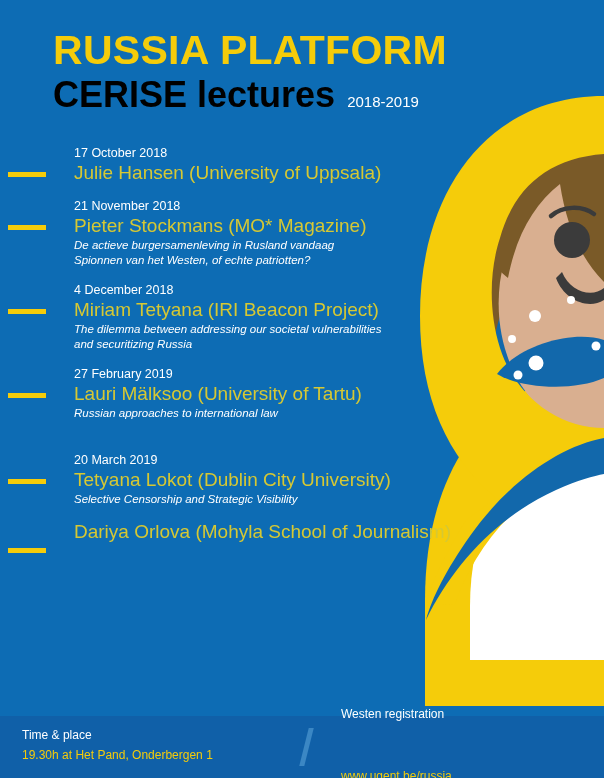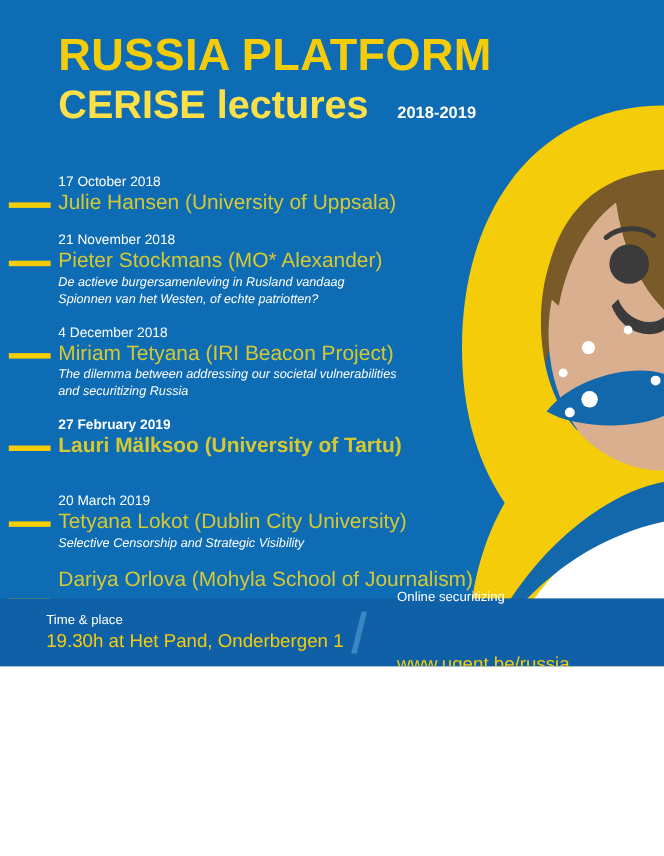--- a/index.html
+++ b/index.html
@@ -3,21 +3,21 @@
 <meta charset="utf-8">
 <style>
   html, body {
     margin: 0;
     padding: 0;
     background: #ffffff;
   }
   #poster {
     position: relative;
     width: 604px;
-    height: 606px;
+    height: 778px;
     overflow: hidden;
     background: #0d6cb4;
     font-family: "Liberation Sans", sans-serif;
     -webkit-font-smoothing: antialiased;
   }
 
   
   #doll {
     position: absolute;
     top: 0;
@@ -41,46 +41,45 @@
     letter-spacing: 0.3px;
     line-height: 1.0;
     white-space: nowrap;
   }
   #title-sub-row {
     display: flex;
     align-items: baseline;
     margin-top: 6px;
   }
   #title-sub {
-    color: #fde047;
+    color: #000000;
     font-size: 36px;
     font-weight: bold;
     line-height: 1.0;
     white-space: nowrap;
   }
   #title-years {
     color: #ffffff;
     font-size: 15px;
-    font-weight: bold;
-    margin-left: 26px;
+    font-weight: normal;
+    margin-left: 12px;
     white-space: nowrap;
   }
 
   
   #lectures {
     position: absolute;
     left: 0;
     top: 146px;
     width: 420px;
   }
   .lecture {
     position: relative;
-    padding-left: 53px;
+    padding-left: 74px;
     margin-bottom: 16px;
-    margin-top: 12px;
   }
   .lecture .dash {
     position: absolute;
     left: 8px;
     top: 26px;
     width: 38px;
     height: 5px;
     background: #f5cc0a;
   }
   .lec-date {
@@ -110,42 +109,42 @@
     position: absolute;
     left: 0;
     bottom: 0;
     width: 604px;
     height: 62px;
     background: #1060a8;
     display: flex;
     align-items: center;
   }
   #footer-left {
-    margin-left: 42px;
+    margin-left: 22px;
     width: 280px;
   }
   #footer-divider {
     width: 5px;
     height: 38px;
     background: #3b87c4;
     transform: skewX(-14deg);
     margin-left: 2px;
   }
   #footer-right {
     margin-left: 32px;
   }
   .f-label {
     color: #ffffff;
     font-size: 12px;
     line-height: 15px;
     white-space: nowrap;
   }
   .f-value {
     color: #f5cc0a;
-    font-size: 17px;
+    font-size: 12px;
     line-height: 22px;
     margin-top: 1px;
     white-space: nowrap;
   }
   .f-value.link { text-decoration: underline; margin-top: 43px; }
 </style>
 </head>
 <body>
 
 <div id="poster">
@@ -283,41 +282,44 @@
 
     <div class="lecture">
       <div class="dash"></div>
       <div class="lec-date">17 October 2018</div>
       <div class="lec-speaker">Julie Hansen (University of Uppsala)</div>
     </div>
 
     <div class="lecture">
       <div class="dash"></div>
       <div class="lec-date">21 November 2018</div>
-      <div class="lec-speaker">Pieter Stockmans (MO* Alexander)</div>
+      <div class="lec-speaker">Pieter Stockmans (MO* Magazine)</div>
       <div class="lec-desc">
         <div>De actieve burgersamenleving in Rusland vandaag</div>
         <div>Spionnen van het Westen, of echte patriotten?</div>
       </div>
     </div>
 
     <div class="lecture">
       <div class="dash"></div>
       <div class="lec-date">4 December 2018</div>
       <div class="lec-speaker">Miriam Tetyana (IRI Beacon Project)</div>
       <div class="lec-desc">
         <div>The dilemma between addressing our societal vulnerabilities</div>
         <div>and securitizing Russia</div>
       </div>
     </div>
 
-    <div class="lecture" style="margin-bottom:32px;font-weight:bold;">
+    <div class="lecture" style="margin-bottom:32px;">
       <div class="dash"></div>
       <div class="lec-date">27 February 2019</div>
       <div class="lec-speaker">Lauri Mälksoo (University of Tartu)</div>
+      <div class="lec-desc">
+        <div>Russian approaches to international law</div>
+      </div>
     </div>
 
     <div class="lecture">
       <div class="dash"></div>
       <div class="lec-date">20 March 2019</div>
       <div class="lec-speaker">Tetyana Lokot (Dublin City University)</div>
       <div class="lec-desc">
         <div>Selective Censorship and Strategic Visibility</div>
       </div>
     </div>
@@ -329,18 +331,18 @@
 
   </div>
 
   <div id="footer">
     <div id="footer-left">
       <div class="f-label">Time &amp; place</div>
       <div class="f-value">19.30h at Het Pand, Onderbergen 1</div>
     </div>
     <div id="footer-divider"></div>
     <div id="footer-right">
-      <div class="f-label">Online securitizing</div>
+      <div class="f-label">Westen registration</div>
       <div class="f-value link">www.ugent.be/russia</div>
     </div>
   </div>
 
 </div>
 
 </body></html>

